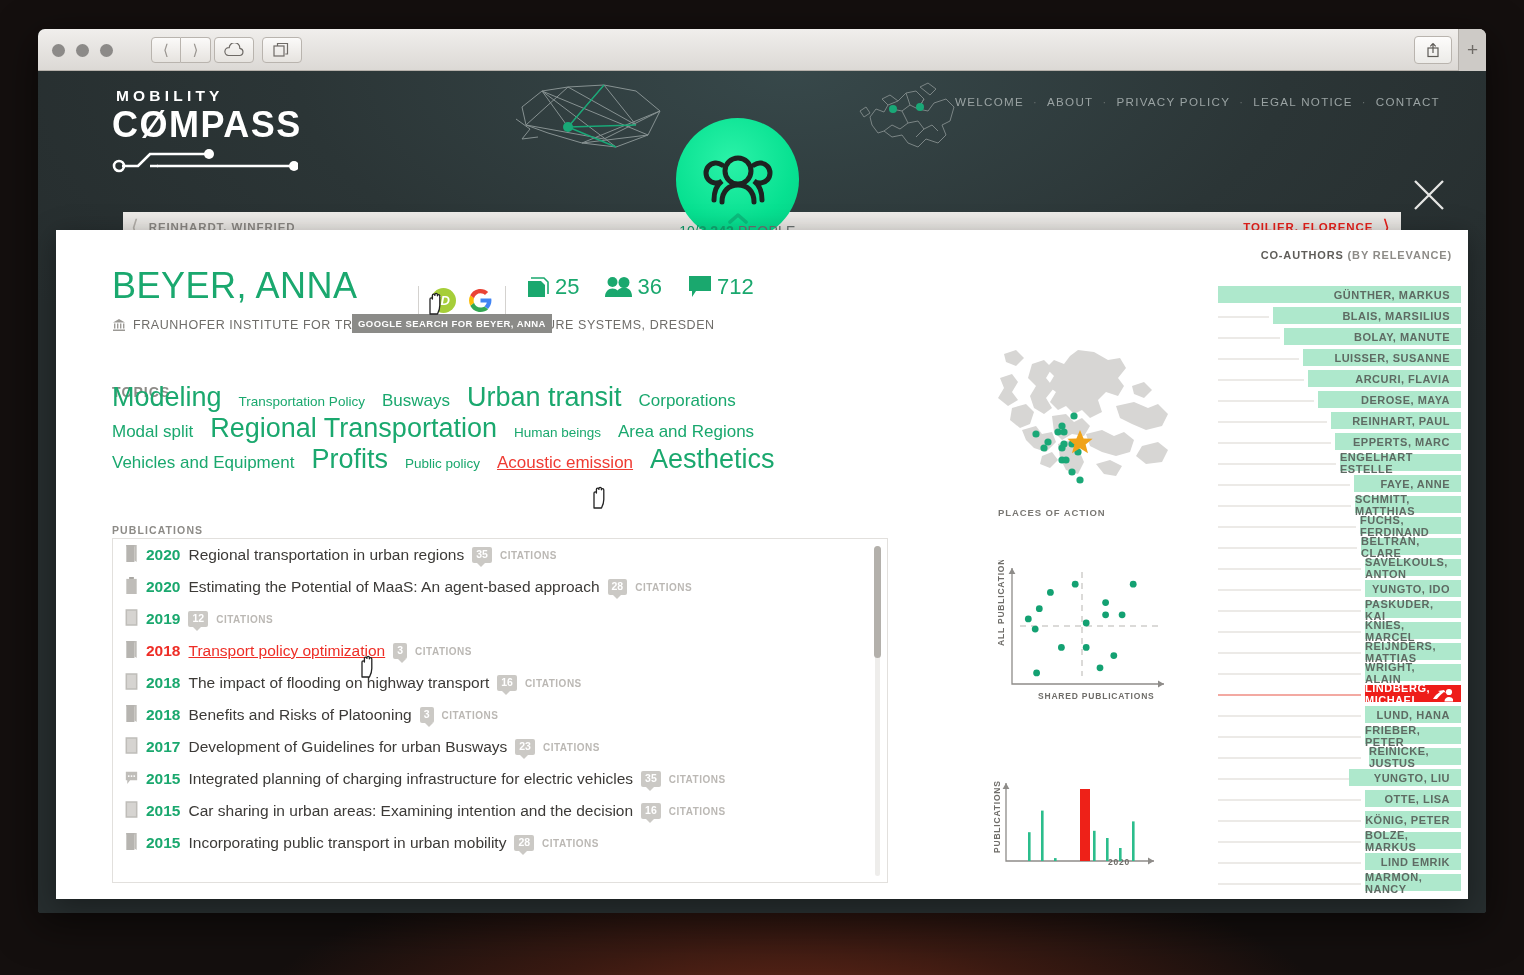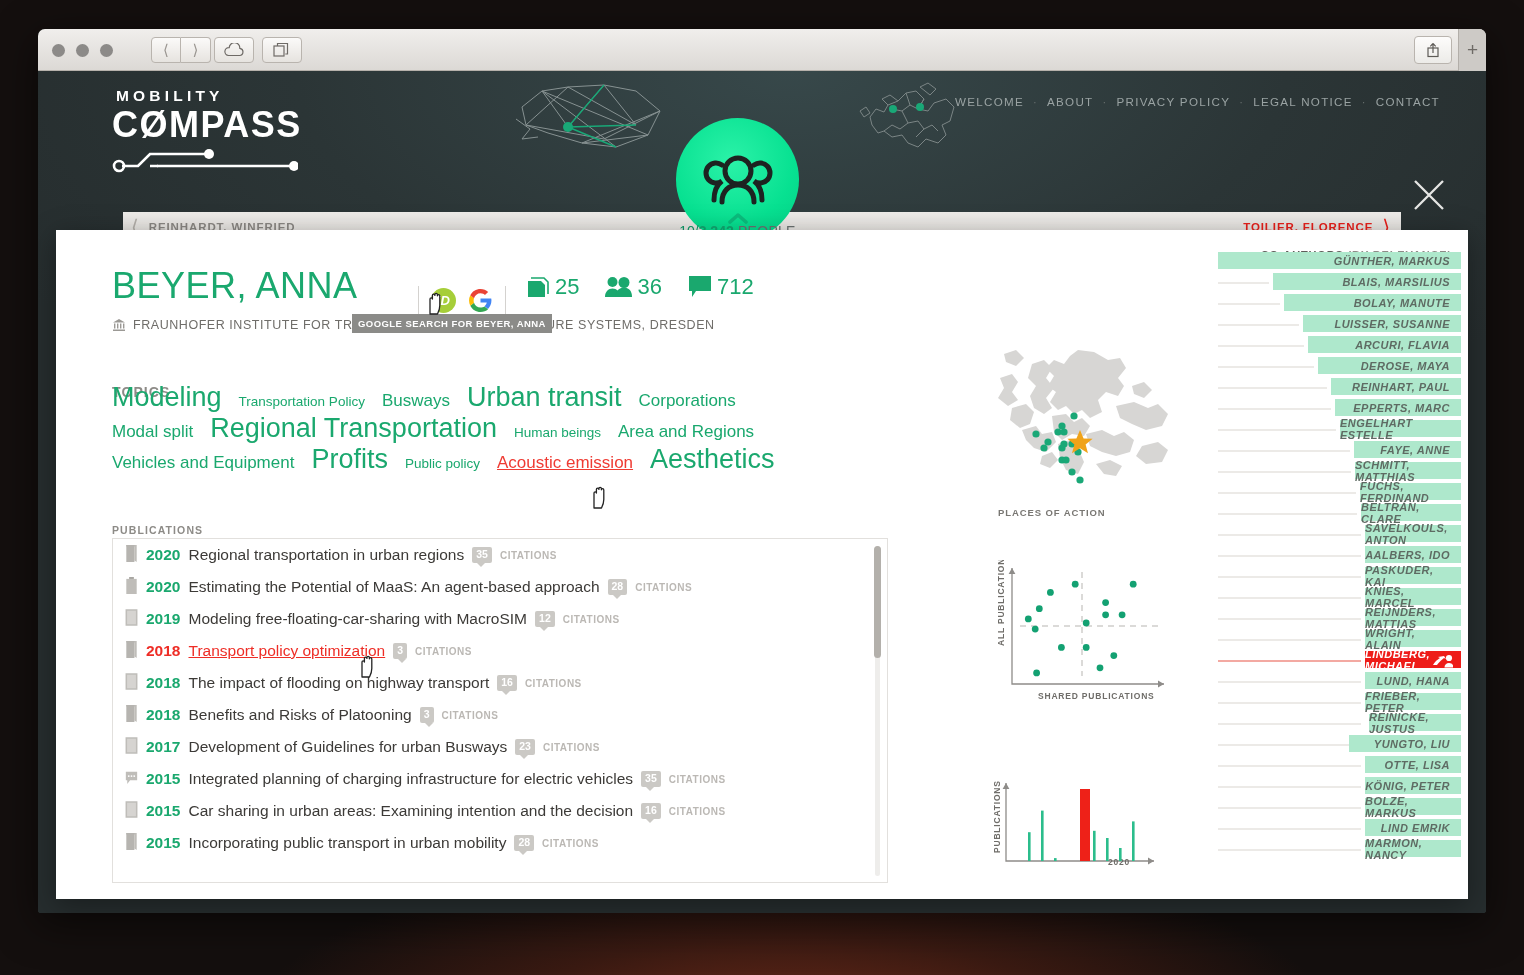--- a/index.html
+++ b/index.html
@@ -201,21 +201,21 @@
   #map-wrap { position:absolute; left:14px; top:118px; }
   #scatter-wrap { position:absolute; left:18px; top:330px; }
   #bars-wrap { position:absolute; left:18px; top:545px; }
   .ax-label { font-size:8.5px; font-weight:bold; letter-spacing:.8px; fill:#6f6d69; }
 
   
   #co-col { position:absolute; left:1158px; top:0; width:254px; height:100%; }
   #co-title { position:absolute; left:0; top:19px; width:238px; text-align:right;
     font-size:11px; font-weight:bold; letter-spacing:.85px; color:#5f5d59; }
   #co-title .sub { color:#8d8b87; font-weight:bold; }
-  #co-list { position:absolute; left:0; top:21px; width:247px;font-style:italic; }
+  #co-list { position:absolute; left:0; top:55px; width:247px; }
   .co-row { position:relative; height:21px; }
   .co-line { position:absolute; left:4px; top:10px; height:2px; background:#eceae7; }
   .co-bar {
     position:absolute; right:0; top:1px; height:17px; background:#aee8cc;
     display:flex; align-items:center; justify-content:flex-end;
     padding-right:11px;
     font-size:11px; font-weight:bold; letter-spacing:.5px; color:#5e6b63;
   }
   .co-row.active .co-bar { background:#ee1d19; color:#fff; padding-right:30px; }
   .co-row.active .co-line { background:#f3a9a2; height:2px; }
@@ -461,21 +461,20 @@
                     <span class="pub-title">Estimating the Potential of MaaS: An agent-based approach</span>
                     <span class="cit-badge">28</span>
                     <span class="cit-word">CITATIONS</span>
                   </div>
                   <div class="pub-item">
                     <span><svg class="pub-icon" viewBox="0 0 13 18">
                         <path d="M1 1h11v16H1z" fill="#d6d4d1"></path>
                         <path d="M1 1h11v16H1z" fill="none" stroke="#bfbdb9" stroke-width="1.6"></path>
                       </svg></span>
                     <span class="pub-year">2019</span>
-                    <span class="pub-title">Modeling free-floating-car-sharing with MacroSIM</span>
                     <span class="cit-badge">12</span>
                     <span class="cit-word">CITATIONS</span>
                   </div>
                   <div class="pub-item red">
                     <span><svg class="pub-icon" viewBox="0 0 13 18">
                         <path d="M1 0h11v18l-2.4-1.6V1.6H1z" fill="#bfbdb9"></path>
                         <path d="M1 0h8.6v18H1z" fill="#b6b4b0"></path>
                       </svg></span>
                     <span class="pub-year">2018</span>
                     <span class="pub-title">Transport policy optimization</span>
@@ -742,21 +741,21 @@
                 </div>
                 <div class="co-row">
                   <div class="co-line" style="width:143px"></div>
                   <div class="co-bar" style="width:96px">
                     <span>SAVELKOULS, ANTON</span>
                   </div>
                 </div>
                 <div class="co-row">
                   <div class="co-line" style="width:143px"></div>
                   <div class="co-bar" style="width:96px">
-                    <span>AALBERS, IDO</span>
+                    <span>YUNGTO, IDO</span>
                   </div>
                 </div>
                 <div class="co-row">
                   <div class="co-line" style="width:143px"></div>
                   <div class="co-bar" style="width:96px">
                     <span>PASKUDER, KAI</span>
                   </div>
                 </div>
                 <div class="co-row">
                   <div class="co-line" style="width:143px"></div>

